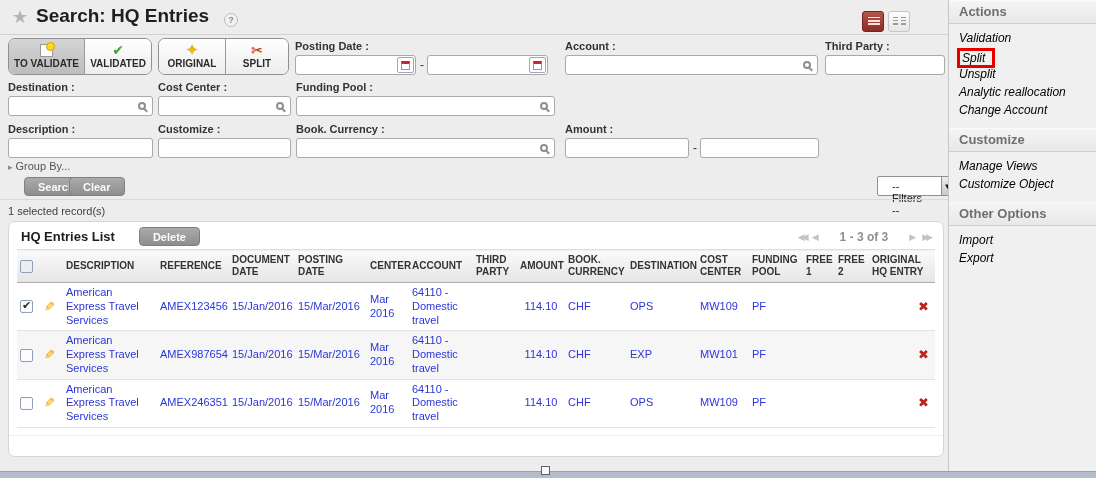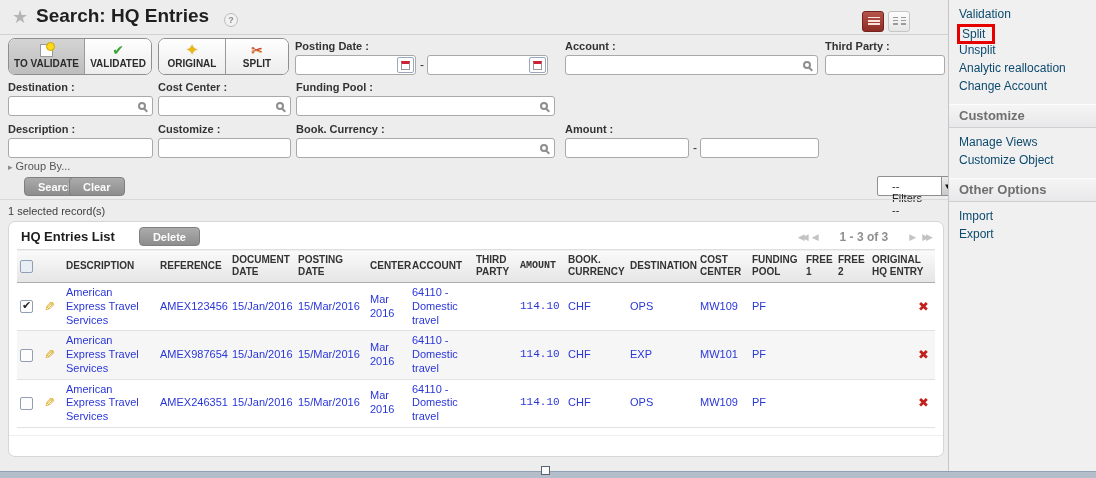--- a/index.html
+++ b/index.html
@@ -110,38 +110,38 @@
   .pager .num { color:#8f8f8f; font-size:12px; margin:0 17px;font-weight:bold; }
 
   table { border-collapse:collapse; table-layout:fixed; width:918px; margin:0 8px; }
   thead th { background:linear-gradient(#fafafa,#e5e5e5); border-top:1px solid #dedede;
              border-bottom:1px solid #adadad; font-size:10px; color:#333; text-align:left;
              padding:4px 3px; line-height:1.2; font-weight:bold; }
   tbody td { font-size:11px; color:#2936d8; padding:3px 3px; vertical-align:middle;
              border-bottom:1px solid #e2e2e2; line-height:1.25; }
   tbody tr { height:42px; }
   tr.alt td { background:#f6f6f6; }
-  td.amt, th.amt { text-align:left;font-family:Liberation Mono, monospace; }
+  td.amt, th.amt { text-align:center; }
   td.xcol { text-align:right; padding-right:6px; }
   .cb { display:inline-block; width:13px; height:13px; background:#fdfdfd;
         border:1px solid #8fa0b5; border-radius:2px; position:relative; cursor:pointer; vertical-align:middle; }
   .cb-hdr { background:#e9eef5; }
   .cb-on::after { content:"\2714"; position:absolute; left:1px; top:-2px; font-size:11px; color:#2a2a2a; }
   .pencil { display:inline-block; font-size:13px; color:#dd9c00; transform:scaleX(-1); cursor:pointer; }
   .xdel { color:#c2201a; font-weight:bold; font-size:13px; cursor:pointer; }
   .empty-r1 { height:8px; border-bottom:1px solid #efefef; margin:0 0; }
   .empty-r2 { height:23px; border-bottom:1px solid #e8e8e8; }
 
   
   .side-hdr { font-size:13px; font-weight:bold; color:#6f6f6f; padding:3px 10px 4px;
               background:linear-gradient(#f5f5f6,#e8e8ea); border-top:1px solid #fbfbfc;
               border-bottom:1px solid #cfcfcf; }
   .side-list { padding:6px 0 8px; }
-  .side-item { font-size:12px; color:#0c4a6e; padding:0 10px; height:18px; line-height:17px;
-               cursor:pointer; white-space:nowrap; }
+  .side-item { font-size:12px; color:#000000; padding:0 10px; height:18px; line-height:17px;
+               cursor:pointer; white-space:nowrap;font-style:italic; }
   .split-hl { display:inline-block; border:3px solid #e60000; padding:0 7px 0 2px; margin-left:-2px;
               line-height:14px; }
 </style>
 </head>
 <body>
 
 <div class="main">
 
   <div class="page-header">
     <span class="star">★</span>
@@ -366,20 +366,21 @@
       </tbody>
     </table>
 
     <div class="empty-r1"></div>
     <div class="empty-r2"></div>
 
   </div>
 </div>
 
 <div class="sidebar">
+  <div class="side-hdr">Actions</div>
   <div class="side-list">
     <div class="side-item">Validation</div>
     <div class="side-item"><span class="split-hl">Split</span></div>
     <div class="side-item">Unsplit</div>
     <div class="side-item">Analytic reallocation</div>
     <div class="side-item">Change Account</div>
   </div>
   <div class="side-hdr">Customize</div>
   <div class="side-list">
     <div class="side-item">Manage Views</div>

